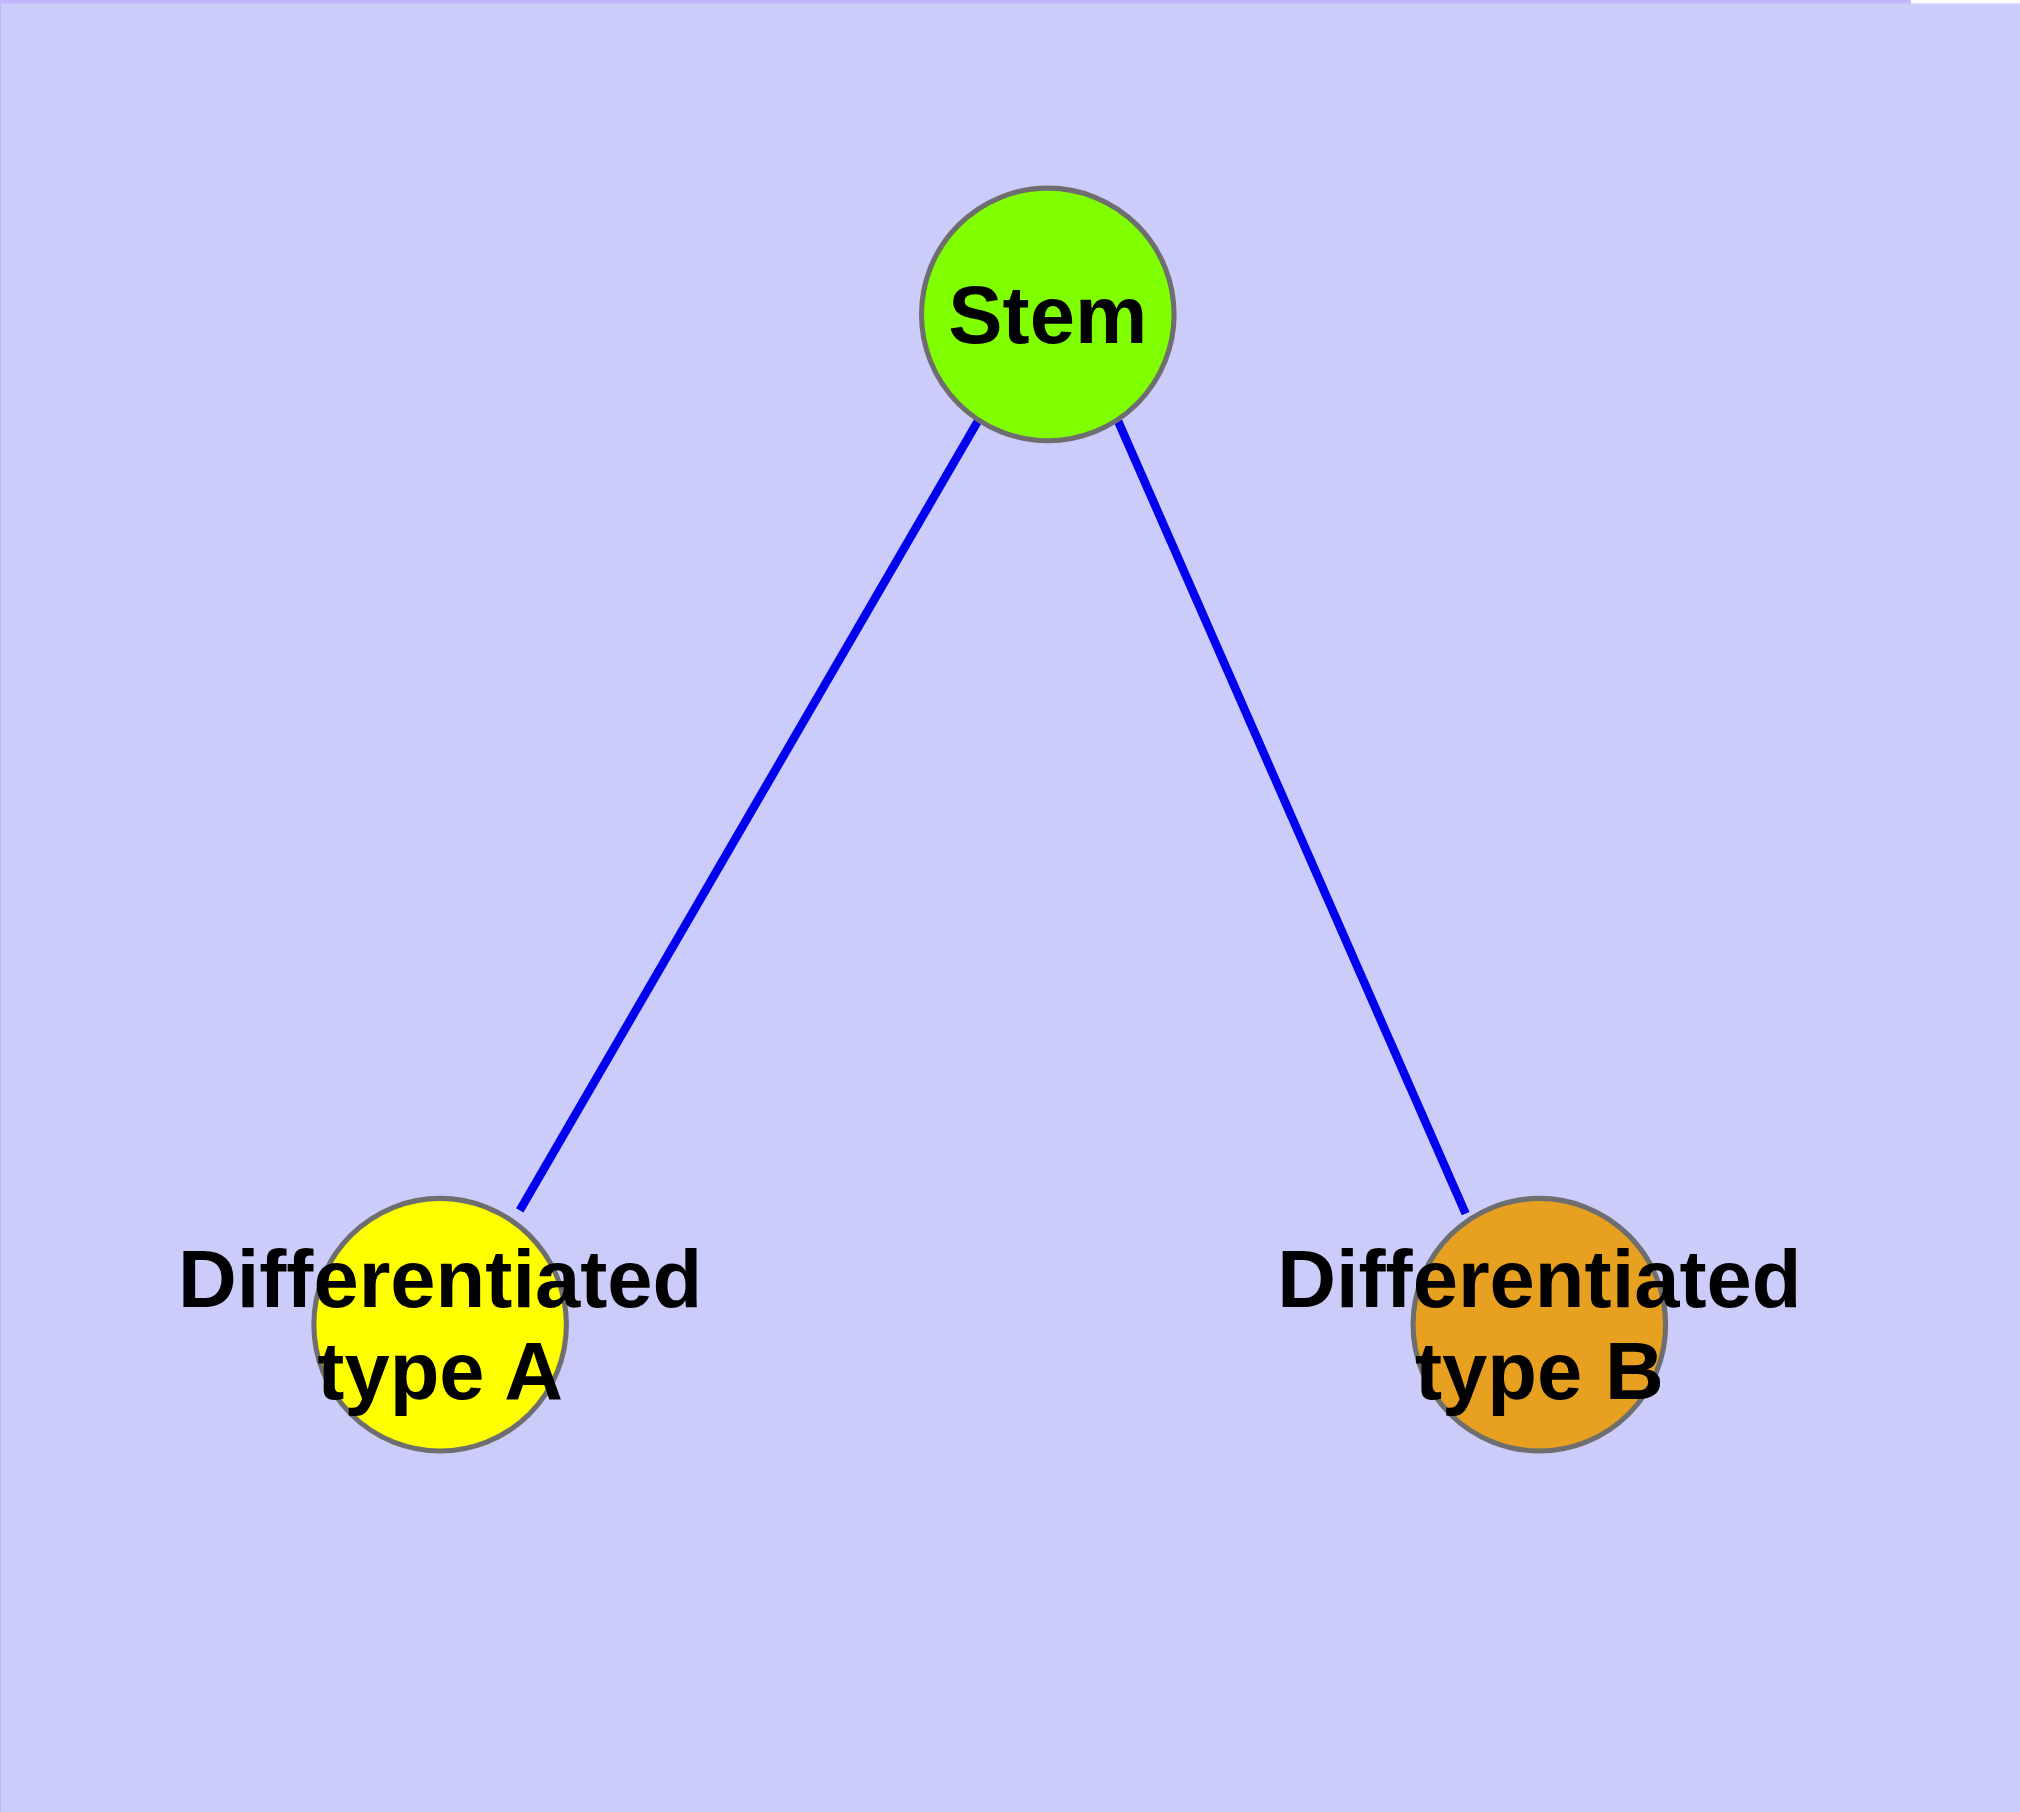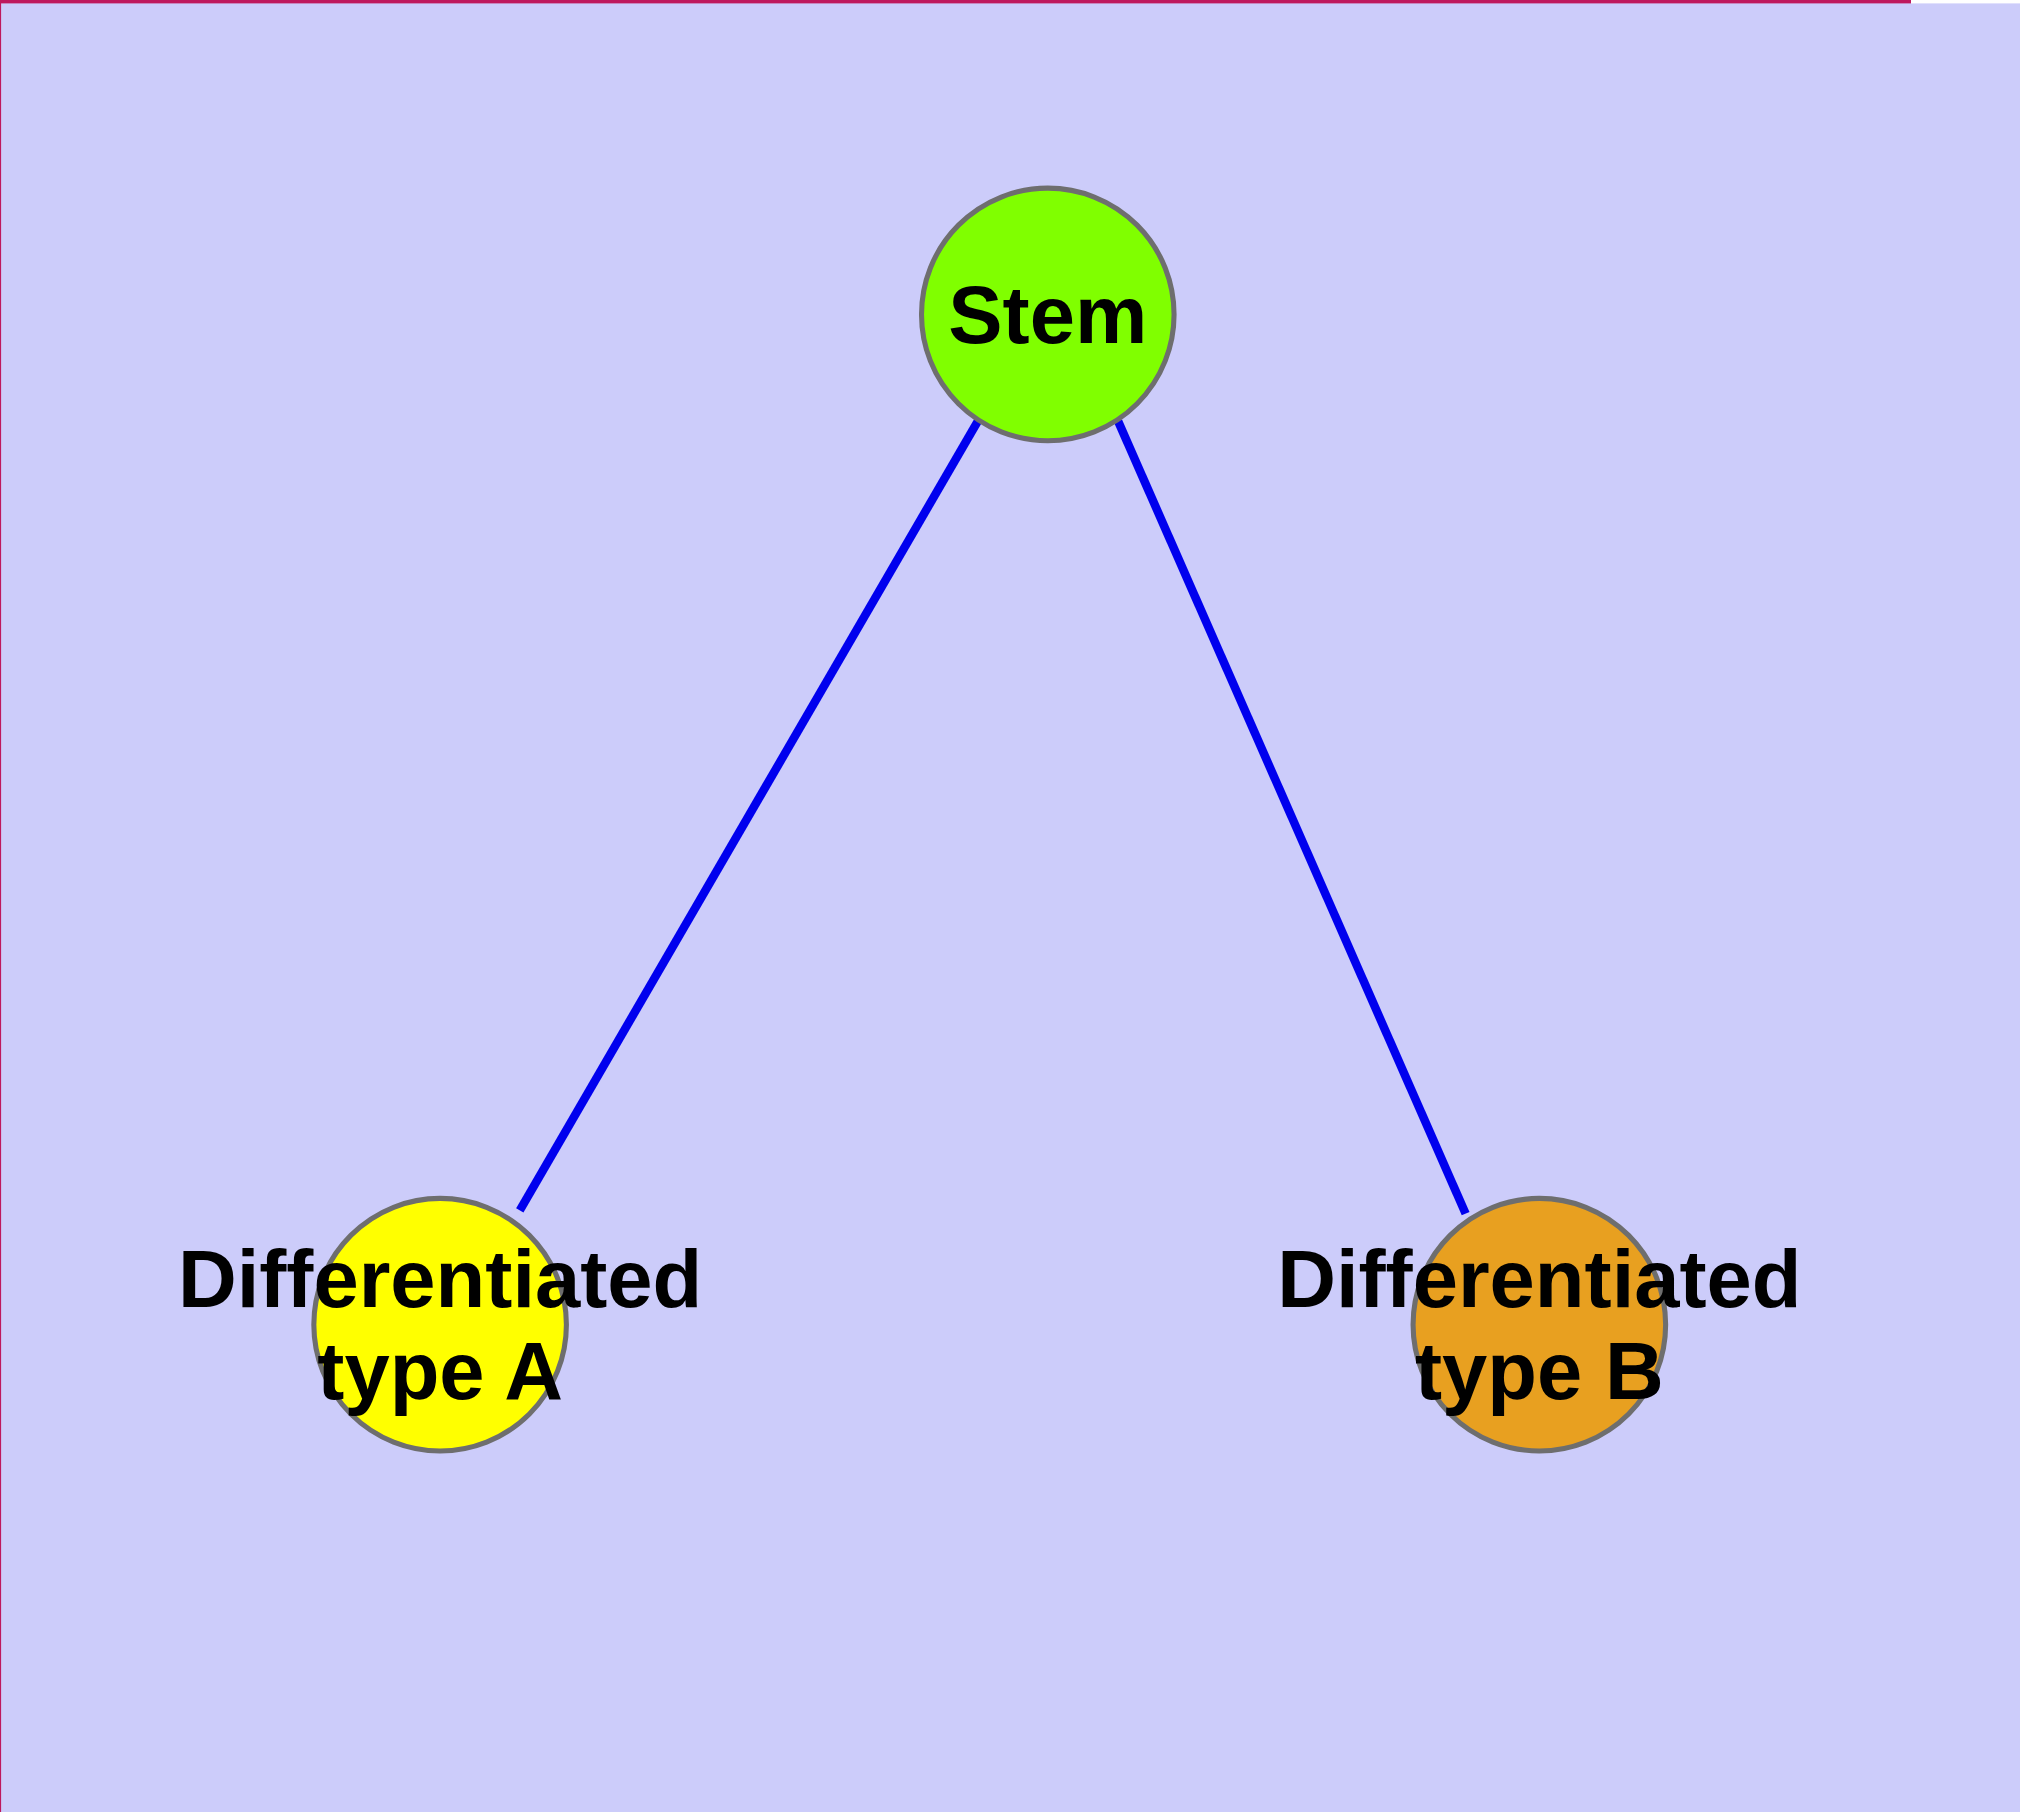--- a/index.html
+++ b/index.html
@@ -30,21 +30,21 @@
     font-family: "Liberation Sans", sans-serif;
     font-weight: bold;
     fill: #000000;
     text-anchor: middle;
     dominant-baseline: auto;
   }
 </style>
 </head>
 <body style="background: rgb(255, 255, 255);">
 
-<div id="graph-canvas" style="width: 1911px; height: 1812px; background: #be185d;">
+<div id="graph-canvas" style="width: 1911px; height: 1812px; background: #c4b5fd;">
   <svg id="graph-svg" width="2021" height="1812" viewBox="0 0 2384 2138">
 
     <rect id="bg-rect" x="1" y="4" width="2383" height="2134" fill="#ccccfa"></rect>
 
     <g id="edges-layer">
         <line x1="1154" y1="496" x2="613" y2="1428" stroke="#0000ee" stroke-width="10" stroke-linecap="butt"></line>
         <line x1="1319" y1="497" x2="1729" y2="1432" stroke="#0000ee" stroke-width="10" stroke-linecap="butt"></line>
       </g>
     <g id="nodes-layer">
         <g>

